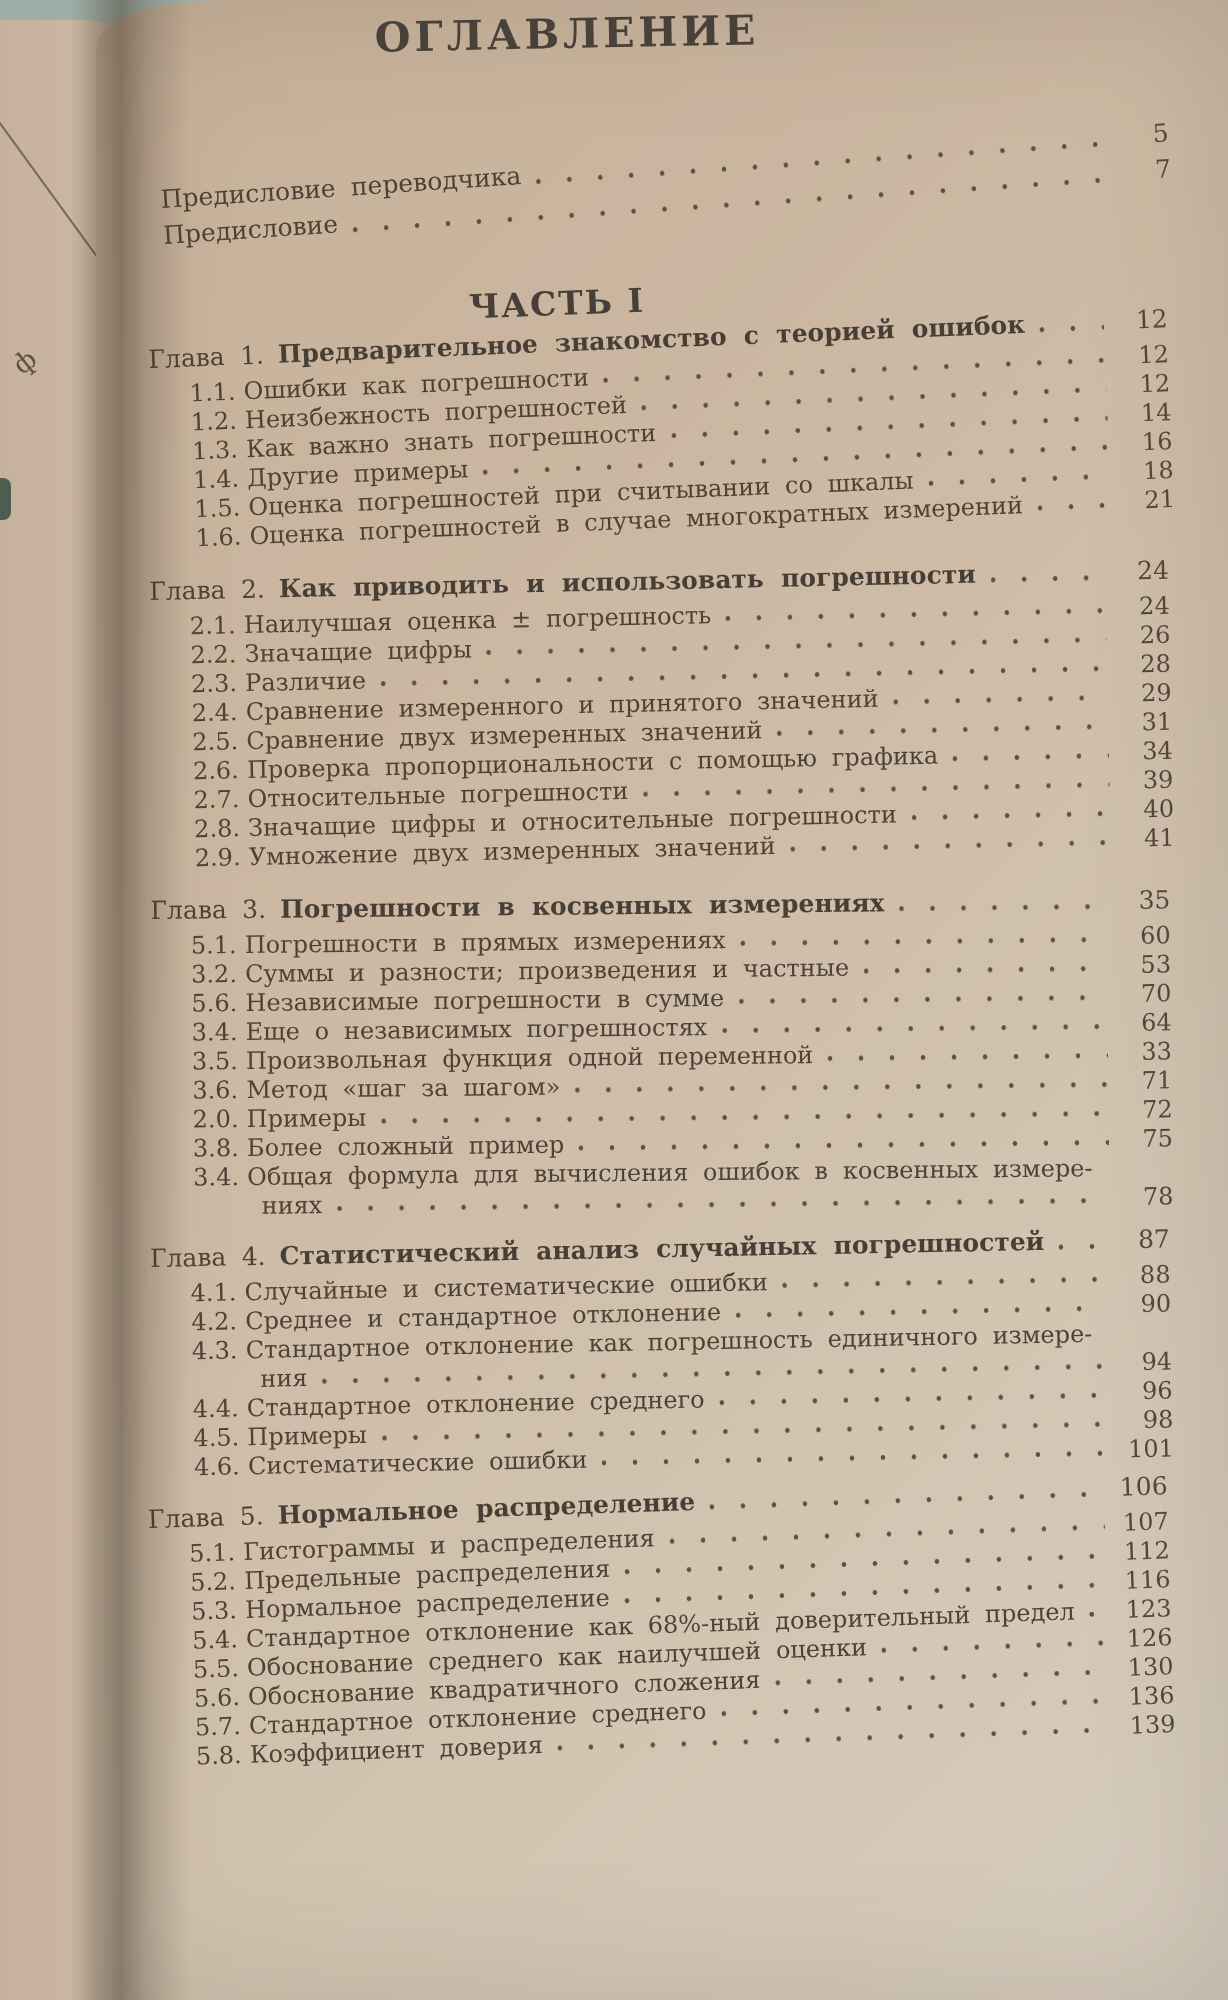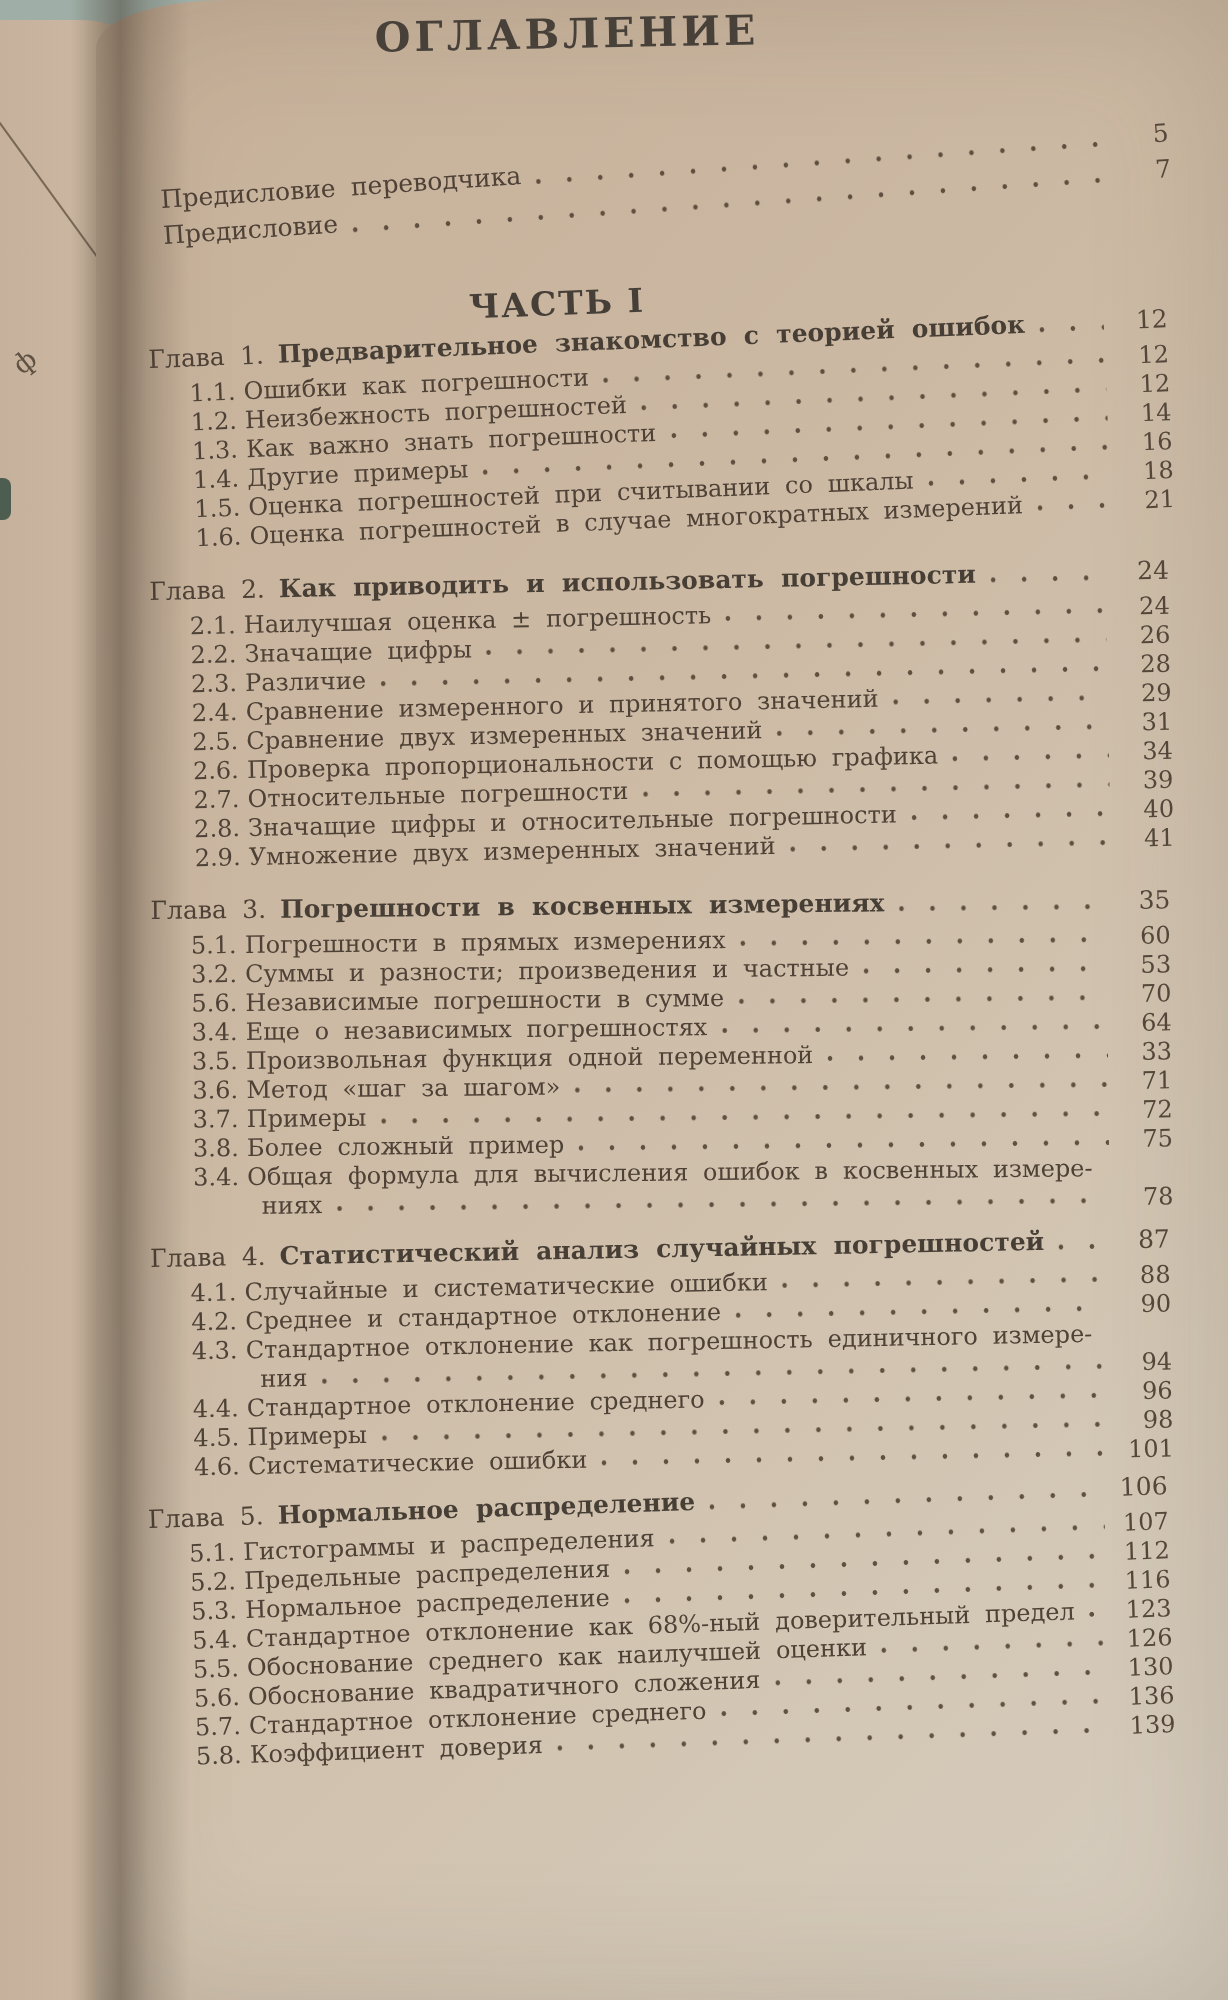--- a/index.html
+++ b/index.html
@@ -254,21 +254,21 @@
               <span class="leader"></span>
               <span class="pg">33</span>
             </div>
             <div class="row sec">
               <span class="num">3.6.</span>
               <span class="label">Метод «шаг за шагом»</span>
               <span class="leader"></span>
               <span class="pg">71</span>
             </div>
             <div class="row sec">
-              <span class="num">3.7.</span>
+              <span class="num">2.0.</span>
               <span class="label">Примеры</span>
               <span class="leader"></span>
               <span class="pg">72</span>
             </div>
             <div class="row sec">
               <span class="num">3.8.</span>
               <span class="label">Более сложный пример</span>
               <span class="leader"></span>
               <span class="pg">75</span>
             </div>

